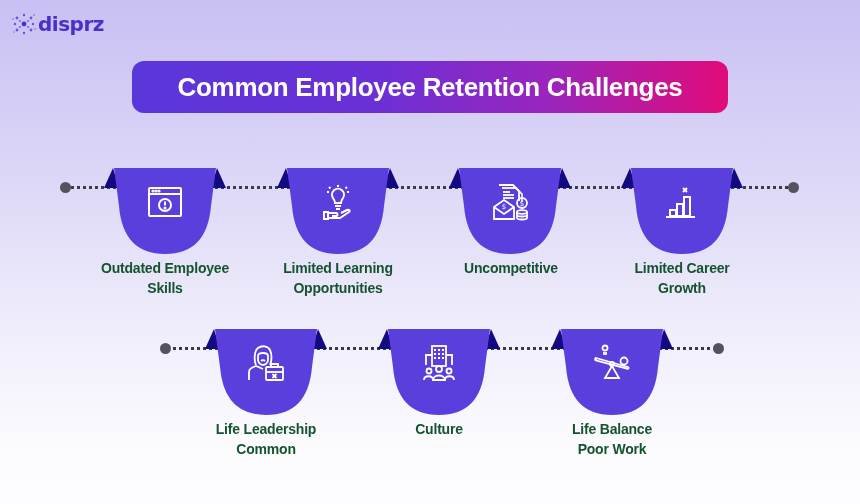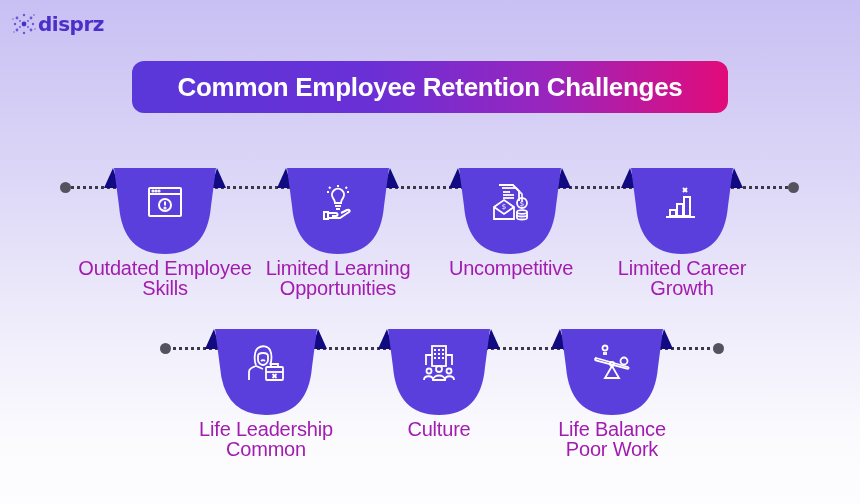--- a/index.html
+++ b/index.html
@@ -19,21 +19,21 @@
       display: flex; align-items: center; justify-content: center;
       color: #ffffff; font-weight: bold; font-size: 26px; letter-spacing: -0.3px;
     }
     .track { position: absolute; height: 0; border-top: 3px dotted #3b3b48; }
     .dot { position: absolute; width: 11px; height: 11px; border-radius: 50%; background: #555260; }
     .badge { position: absolute; width: 122px; height: 88px; }
     .badge svg.shape { position: absolute; left: 0; top: 0; }
     .badge .icon { position: absolute; left: 41px; top: 14px; width: 40px; height: 40px; }
     .label {
       position: absolute; width: 200px; text-align: center;
-      font-weight: normal; font-size: 20px; line-height: 20px; color: #a21caf;
+      font-weight: bold; font-size: 14px; line-height: 20px; color: #14532d;
       letter-spacing: -0.2px;
     }
   </style>
 </head>
 <body>
 
 <svg width="0" height="0" style="position:absolute">
   <defs>
     <g id="badge-shape">
       <polygon points="0,20 9,0 15,20" fill="#110a80"></polygon>

